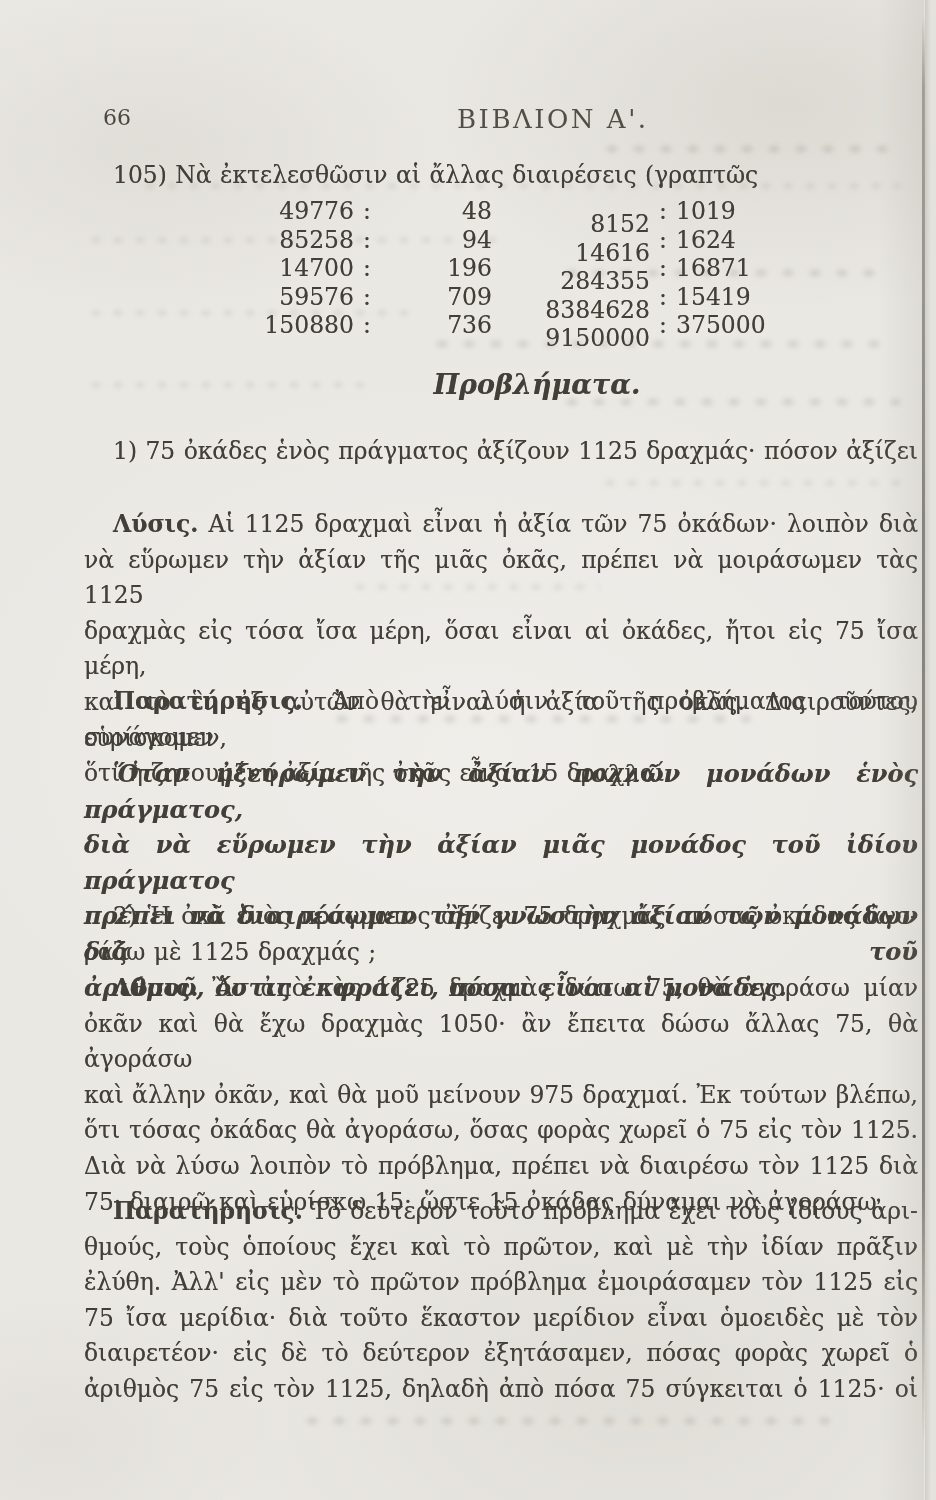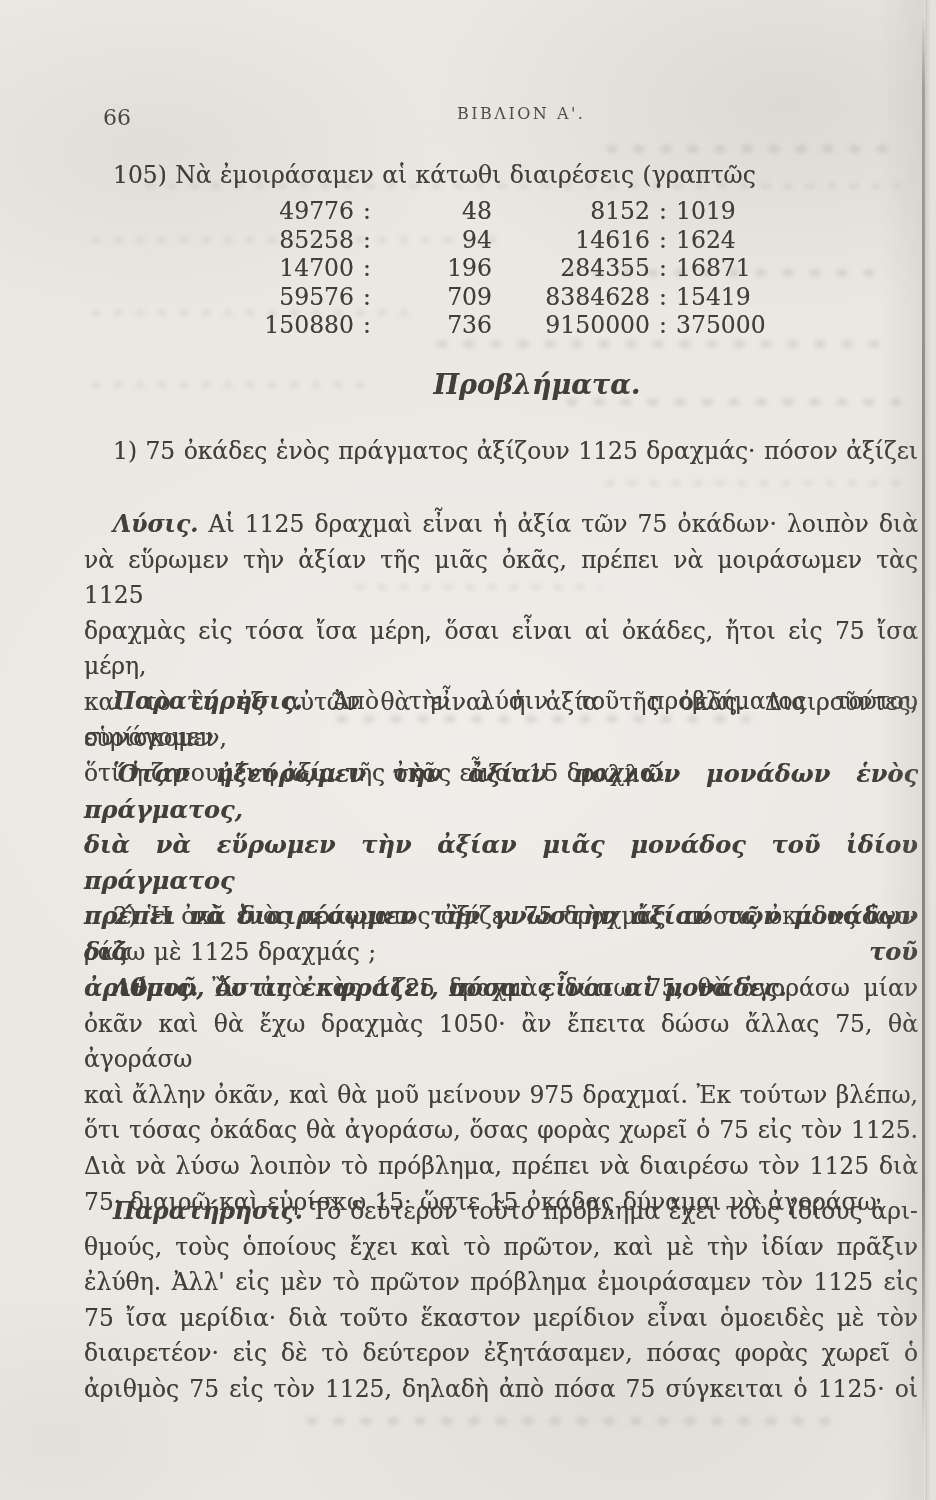--- a/index.html
+++ b/index.html
@@ -43,46 +43,46 @@
   }
   .s1{
     background-image:radial-gradient(ellipse 10px 6px at 12px 50%, rgba(126,125,113,.55) 0 38%, rgba(126,125,113,0) 72%);
     background-size:27px 100%;opacity:.42;
   }
   .s2{
     background-image:radial-gradient(ellipse 8px 5px at 10px 50%, rgba(130,129,117,.5) 0 40%, rgba(130,129,117,0) 70%);
     background-size:22px 100%;opacity:.34;
   }
   .page-number{position:absolute;left:103px;top:105px;font-size:22px;color:#4b473f;}
-  .running-head{position:absolute;left:457px;top:104px;font-size:16px;letter-spacing:2.5px;color:#524e46;}
+  .running-head{position:absolute;left:457px;top:104px;font-size:26px;letter-spacing:2.5px;color:#524e46;}
   .col{
     position:absolute;left:84px;top:0;width:834px;
     font-size:23.4px;line-height:35.6px;
     word-spacing:1px;
     text-shadow:0 0 .5px rgba(62,58,51,.55);
   }
   .block{position:absolute;left:0;width:100%;}
   .line{white-space:normal;}
   .just{text-align:justify;text-align-last:justify;}
   .ind{text-indent:29px;}
-  .lead{font-weight:bold;font-style:italic;}
+  .lead{font-weight:bold;}
   .rule-block{font-weight:bold;font-style:italic;font-size:24px;word-spacing:2px;}
   .section-heading{
     font-size:27px;font-weight:bold;font-style:italic;
     text-align:center;padding-left:36px;line-height:38px;
   }
   .divtable{font-size:23.5px;}
   .dgroup{position:absolute;top:0;}
   .dgroup-left{left:120px;}
   .dgroup-right{left:406px;}
   .drow{display:flex;height:28.6px;line-height:28.6px;}
   .dgroup-left  .dividend{width:150px;text-align:right;}
   .dgroup-left  .dcolon{width:26px;text-align:center;}
   .dgroup-left  .divisor{width:95px;text-align:right;padding-left:17px;}
-  .dgroup-right .dividend{width:160px;text-align:right;}
+  .dgroup-right .dividend{width:160px;text-align:right;margin-top:13px;}
   .dgroup-right .dcolon{width:26px;text-align:center;}
   .dgroup-right .divisor{width:124px;text-align:left;}
 </style>
 </head>
 <body>
 
 <div class="page">
   <div class="texture"></div>
 
   <div class="smudge s1" style="left:600px;top:138px;width:300px;height:22px;"></div>
@@ -97,21 +97,21 @@
   <div class="smudge s2" style="left:350px;top:577px;width:250px;height:20px;"></div>
   <div class="smudge s1" style="left:330px;top:708px;width:420px;height:22px;"></div>
   <div class="smudge s1" style="left:300px;top:1408px;width:530px;height:26px;"></div>
 
   <div class="page-number">66</div>
   <div class="running-head">ΒΙΒΛΙΟΝ Α'.</div>
 
   <div class="col">
 
     <div class="block" style="top:158px;">
-      <div class="line ind"><span>105)</span> <span>Νὰ ἐμοιράσαμεν αἱ κάτωθι διαιρέσεις (γραπτῶς</span></div>
+      <div class="line ind"><span>105)</span> <span>Νὰ ἐκτελεσθῶσιν αἱ ἄλλας διαιρέσεις (γραπτῶς</span></div>
     </div>
 
     <div class="block divtable" style="top:197px;height:143px;">
       <div class="dgroup dgroup-left">
         <div class="drow">
           <span class="dividend">49776</span>
             <span class="dcolon">:</span>
             <span class="divisor">48</span>
         </div>
         <div class="drow">

